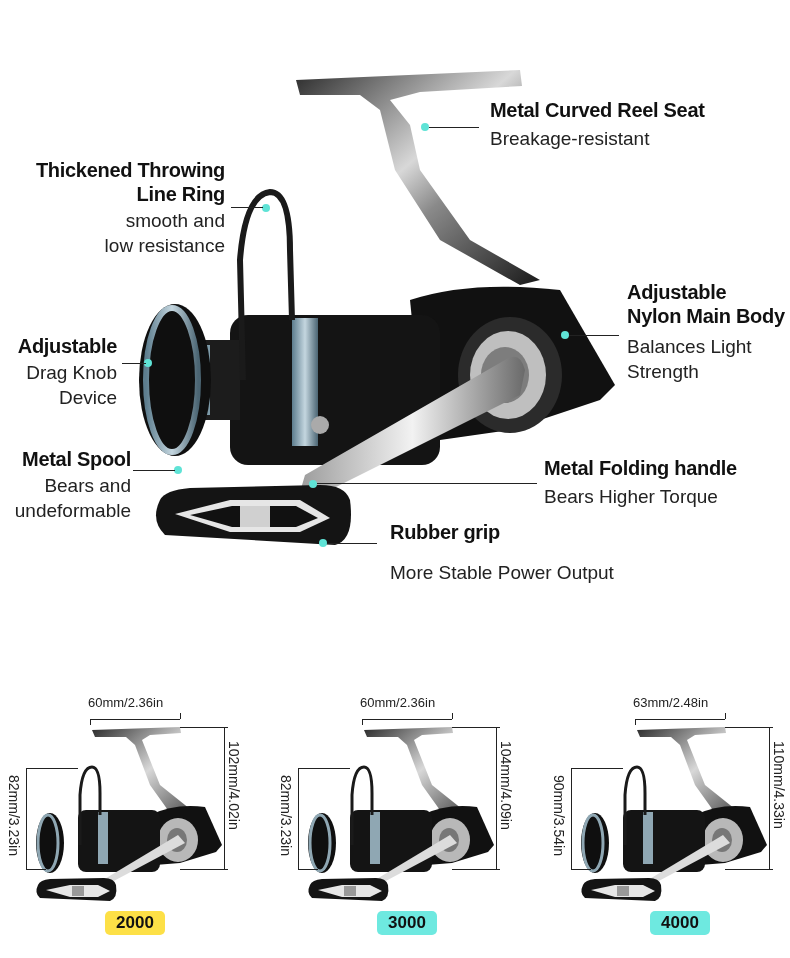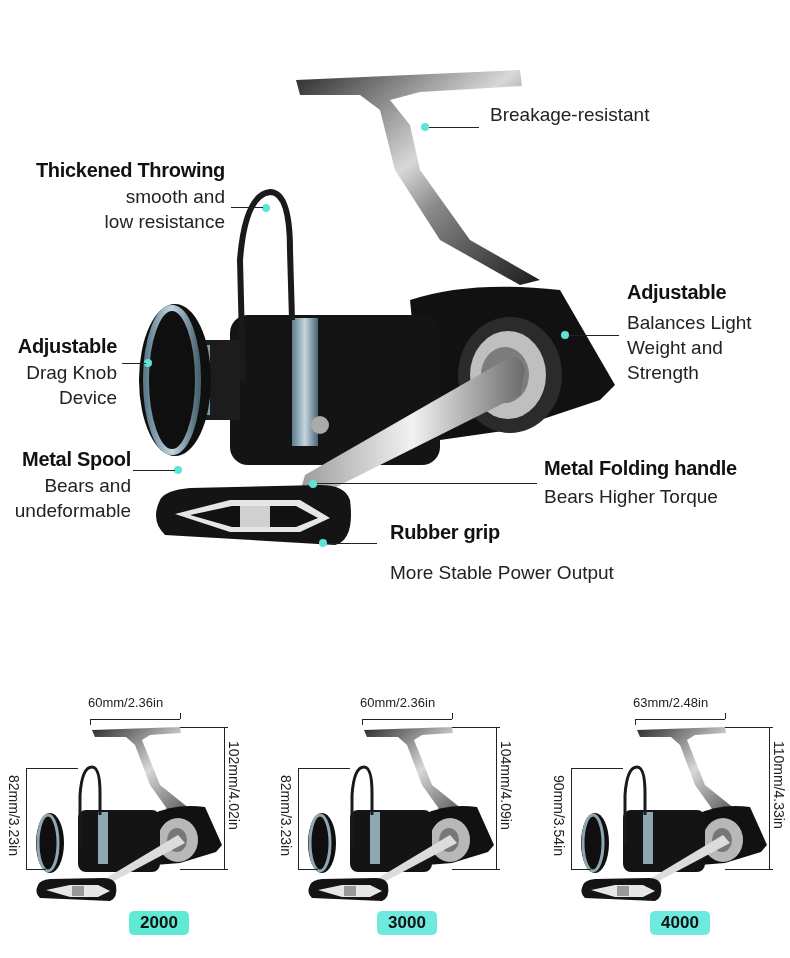--- a/index.html
+++ b/index.html
@@ -60,37 +60,39 @@
 
   <path d="M160 500 Q150 520 165 535 L335 545 Q355 540 350 500 Q345 485 320 485 L190 488 Q165 490 160 500 Z" fill="#141414"></path>
   <path d="M175 514 L230 500 L300 500 L330 518 L300 532 L230 532 Z" fill="#e6e6e6"></path>
   <path d="M190 515 L232 506 L296 506 L318 518 L296 527 L232 527 Z" fill="#111"></path>
   <rect x="240" y="506" width="30" height="21" fill="#d0d0d0"></rect>
 </svg>
 
 <div class="dot" style="left: 421px; top: 123px; background: rgb(95, 227, 214);"></div>
 <div class="leader" style="left:429px;top:127px;width:50px;"></div>
 <div class="abs" style="left:490px;top:98px;">
+  <div class="feat-title">Metal Curved Reel Seat</div>
   <div class="feat-desc" style="margin-top:4px;">Breakage-resistant</div>
 </div>
 
 <div class="dot" style="left: 262px; top: 204px; background: rgb(95, 227, 214);"></div>
 <div class="leader" style="left:231px;top:207px;width:32px;"></div>
 <div class="abs right" style="right:565px;top:158px;">
   <div class="feat-title">Thickened Throwing</div>
+  <div class="feat-title">Line Ring</div>
   <div class="feat-desc" style="margin-top:2px;">smooth and</div>
   <div class="feat-desc">low resistance</div>
 </div>
 
 <div class="dot" style="left: 561px; top: 331px; background: rgb(95, 227, 214);"></div>
 <div class="leader" style="left:569px;top:335px;width:50px;"></div>
 <div class="abs" style="left:627px;top:280px;">
   <div class="feat-title">Adjustable</div>
+  <div class="feat-title">Nylon Main Body</div>
   <div class="feat-desc" style="margin-top:6px;">Balances Light</div>
-  <div class="feat-desc">Weight and</div>
   <div class="feat-desc">Strength</div>
 </div>
 
 <div class="dot" style="left: 144px; top: 359px; background: rgb(95, 227, 214);"></div>
 <div class="leader" style="left:122px;top:363px;width:24px;"></div>
 <div class="abs right" style="right:673px;top:334px;">
   <div class="feat-title">Adjustable</div>
   <div class="feat-desc" style="margin-top:2px;">Drag Knob</div>
   <div class="feat-desc">Device</div>
 </div>
@@ -143,21 +145,21 @@
     <div class="dimline" style="left:224px;top:42px;width:1px;height:142px;"></div>
     <div class="dimline" style="left:180px;top:42px;width:48px;height:1px;"></div>
     <div class="dimline" style="left:180px;top:184px;width:48px;height:1px;"></div>
     <div class="vlabel dim-h" style="left:242px;top:56px;transform:rotate(90deg);">102mm/4.02in</div>
 
     <div class="dimline" style="left:26px;top:83px;width:1px;height:101px;"></div>
     <div class="dimline" style="left:26px;top:83px;width:52px;height:1px;"></div>
     <div class="dimline" style="left:26px;top:184px;width:20px;height:1px;"></div>
     <div class="vlabel dim-s" style="left:22px;top:90px;transform:rotate(90deg);">82mm/3.23in</div>
 
-    <div class="badge model" style="left: 105px; top: 226px; background: #5eead4; margin-left: 24px;">2000</div>
+    <div class="badge model" style="left: 105px; top: 226px; background: #fde047;">2000</div>
   </div>
     <div class="abs size-card" style="width: 270px; height: 270px; left: 272px; top: 685px;">
     <svg class="abs" style="left:0;top:0" width="270" height="270">
       <path d="M92 45 L180 42 L181 48 L150 50 L142 55 L148 70 L160 100 L185 120 L210 140 L200 145 L170 128 L150 100 L135 60 L126 52 L95 52 Z" fill="url(#miniChrome)"></path>
       <path d="M150 130 Q175 118 205 122 L222 160 L216 167 L180 178 L155 180 L145 160 Z" fill="#111"></path>
       <ellipse cx="178" cy="155" rx="20" ry="22" fill="#b8b8b8"></ellipse>
       <ellipse cx="177" cy="155" rx="10" ry="12" fill="#777"></ellipse>
       <rect x="78" y="125" width="82" height="62" rx="8" fill="#141414"></rect>
       <rect x="98" y="127" width="10" height="52" fill="#8fa7b3"></rect>
       <path d="M80 160 L80 110 Q82 82 92 82 Q100 82 100 108 L100 130" fill="none" stroke="#1a1a1a" stroke-width="3"></path>

